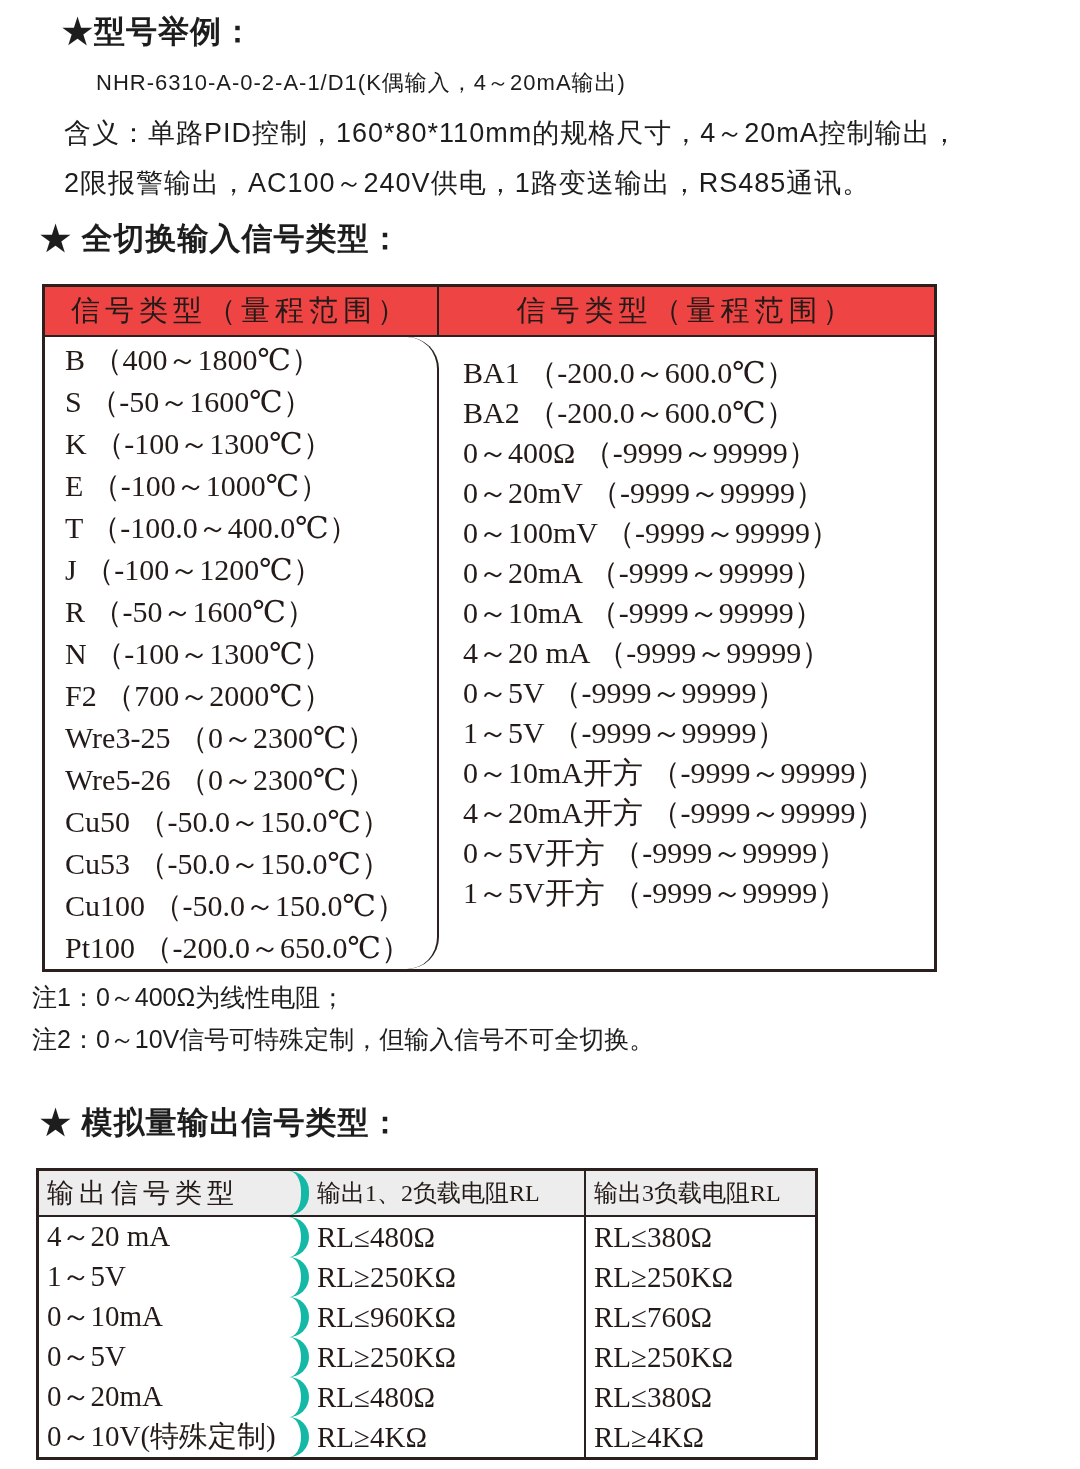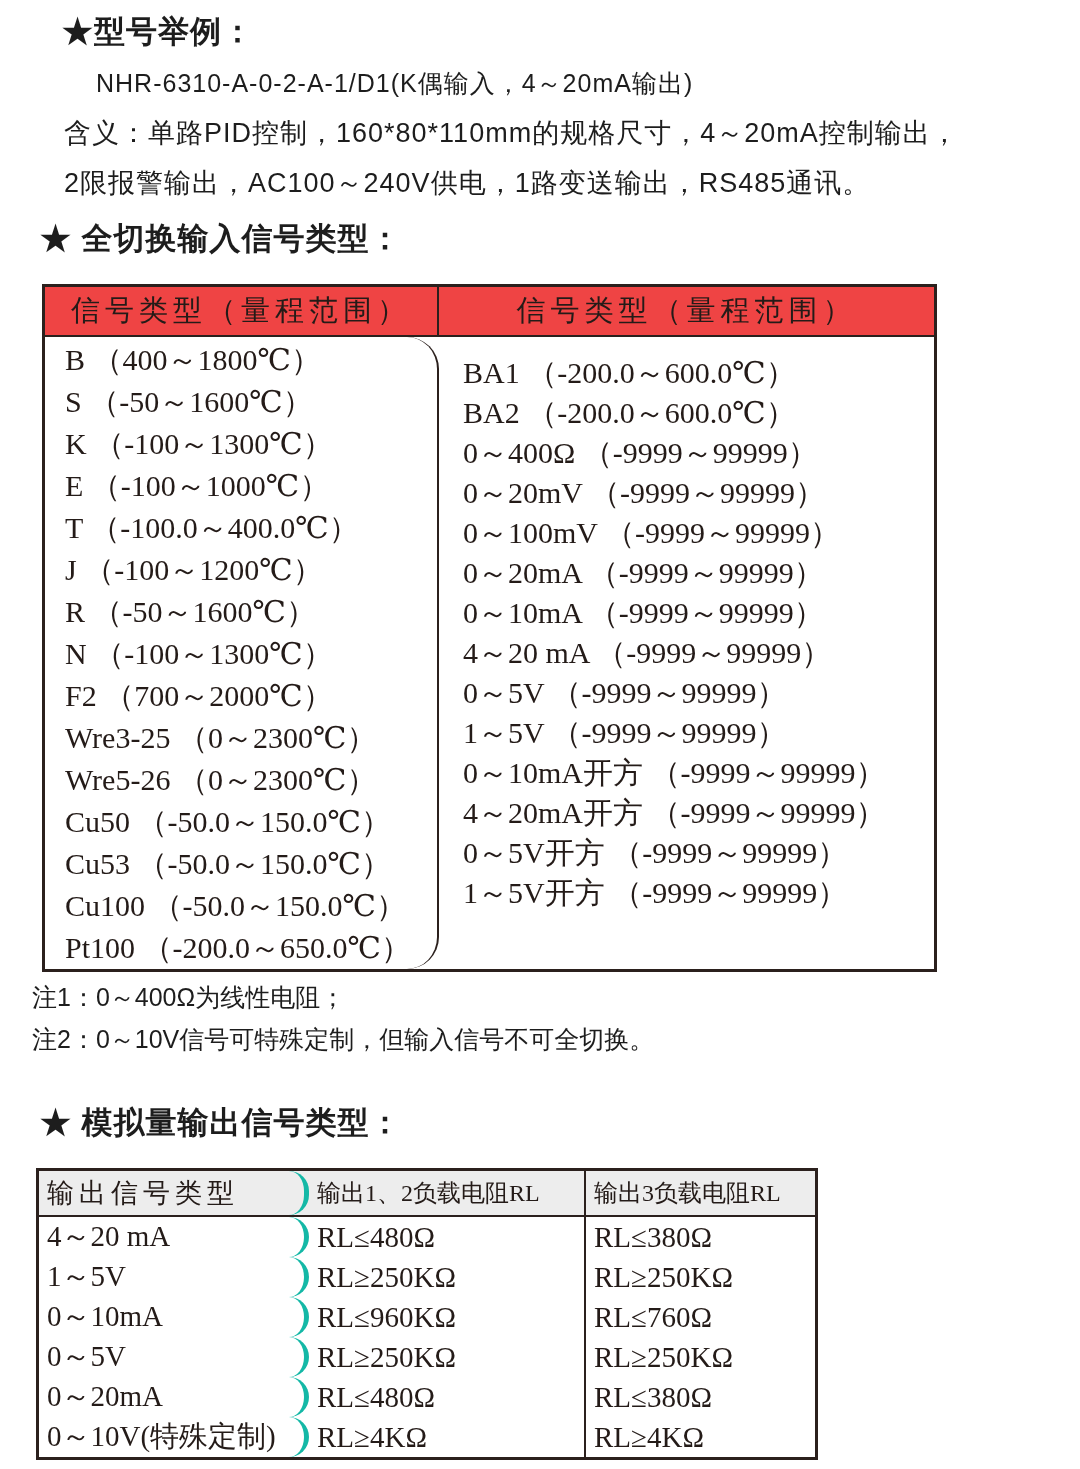--- a/index.html
+++ b/index.html
@@ -1,20 +1,20 @@
 <!DOCTYPE html>
 <html><head>
 <meta charset="utf-8">
 <style>
   * { margin:0; padding:0; box-sizing:border-box; }
   html,body { width:1080px; height:1469px; background:#ffffff; overflow:hidden; }
   body { color:#1d1d1d; font-family:"Liberation Sans", sans-serif; }
 
   .title1 { margin:14px 0 0 62px; font-size:31px; font-weight:bold; line-height:36px; letter-spacing:1px; }
-  .model-line { margin:16px 0 0 96px; font-size:25px; line-height:34px; letter-spacing:1px; }
+  .model-line { margin:16px 0 0 96px; font-size:22px; line-height:34px; letter-spacing:1px; }
   .desc-line { margin:16px 0 0 64px; font-size:27px; line-height:34px; letter-spacing:1px; }
   .section-heading { margin:20px 0 0 40px; font-size:31px; font-weight:bold; line-height:38px; letter-spacing:1px; }
   .section-heading.second { margin-top:48px; }
 
   
   .t1 { margin:26px 0 0 42px; width:895px; border:3px solid #2b201d; }
   .t1-header { display:flex; height:50px; background:#ef4444; border-bottom:2px solid #2b201d; }
   .t1-header .hcell { display:flex; align-items:center; justify-content:center;
       font-family:"Liberation Serif","DejaVu Serif",serif; font-size:29px; letter-spacing:5px; color:#241b18; }
   .t1-header .hcell.left { width:394px; border-right:2px solid #2b201d; }
@@ -28,21 +28,21 @@
 
   .note-line { margin:8px 0 0 32px; font-size:25px; line-height:34px; }
   .note-line + .note-line { margin-top:8px; }
 
   
   .t2 { margin:26px 0 0 36px; width:782px; border:3px solid #2b201d;
         font-family:"Liberation Serif","DejaVu Serif",serif; color:#241b18; }
   .t2-row { display:flex; height:40px; }
   .t2-row.header { height:46px; background:#ededed; border-bottom:2px solid #2b201d; }
   .t2-cell { display:flex; align-items:center; padding-left:8px; font-size:29px; white-space:nowrap; overflow:hidden; }
-  .t2-cell.c0 { width:270px; border-right:5px solid #14b8a6;border-radius:20px; }
+  .t2-cell.c0 { width:270px; border-right:8px solid #14b8a6;border-radius:20px; }
   .t2-cell.c1 { width:277px; border-right:2px solid #2b201d; }
   .t2-cell.c2 { flex:1; }
   .t2-row.header .t2-cell.c0 { font-size:27px; letter-spacing:5px; }
   .t2-row.header .t2-cell.c1, .t2-row.header .t2-cell.c2 { font-size:24px; letter-spacing:0; }
 </style>
 </head>
 <body>
 
 <div>
 

